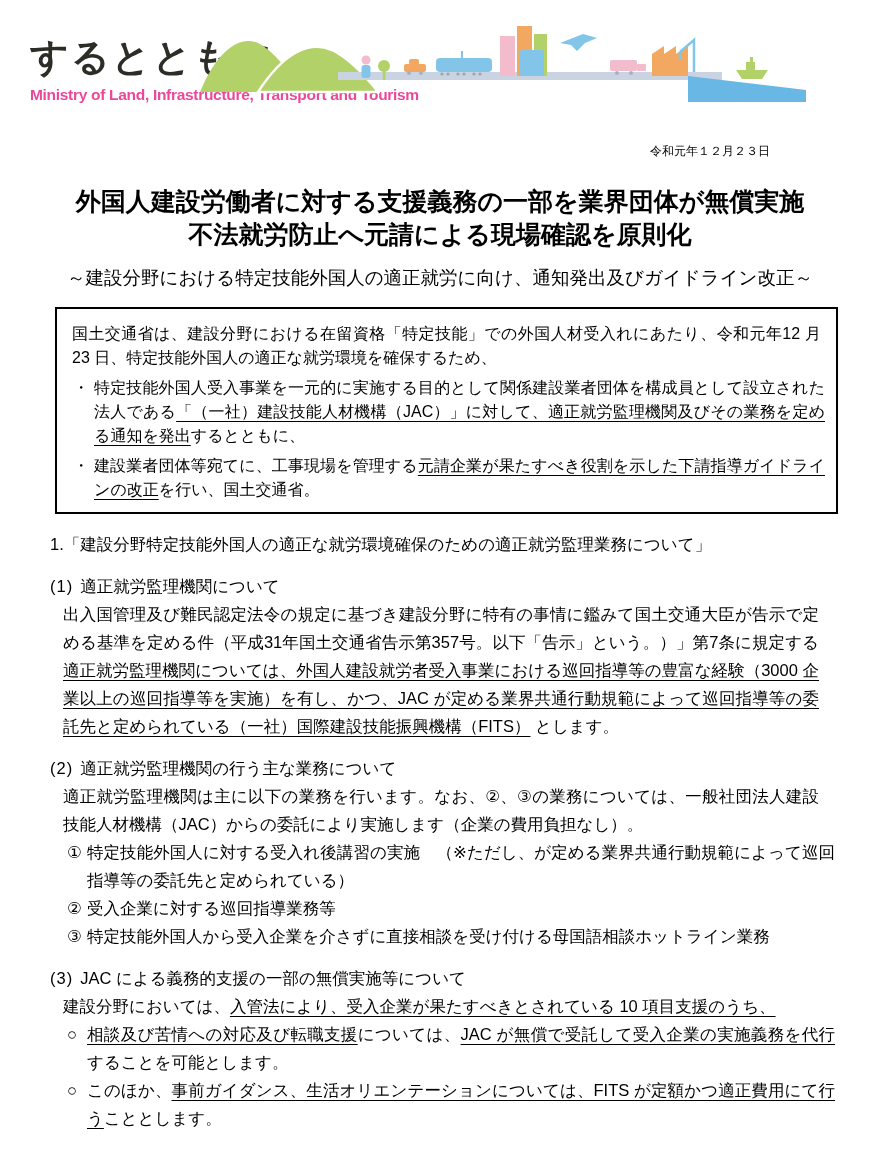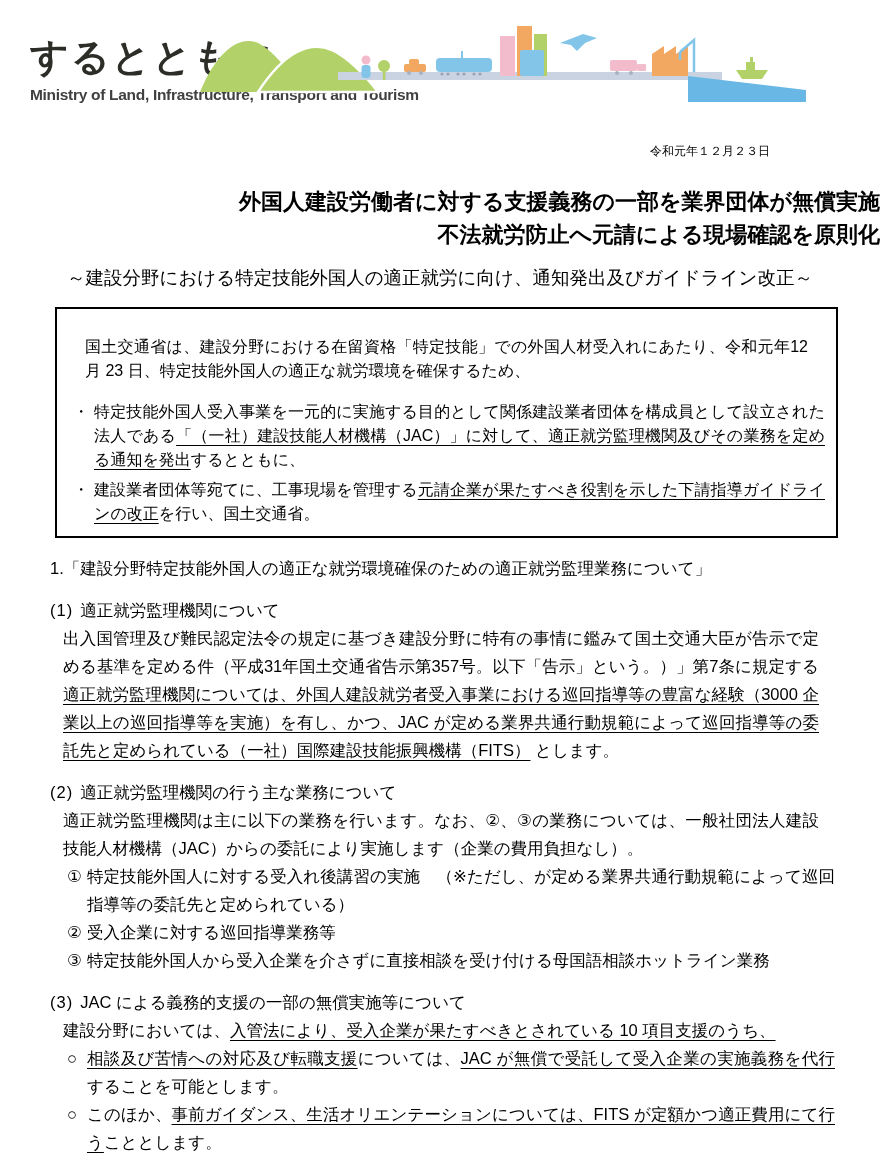--- a/index.html
+++ b/index.html
@@ -4,38 +4,38 @@
 <style>
   html,body { margin:0; padding:0; background:#fff; }
   body { font-family:"Liberation Sans","DejaVu Sans",sans-serif; color:#000; }
   .page { position:relative; width:880px; height:1168px; background:#fff; overflow:hidden; }
 
   
   .header { position:relative; height:112px; }
   .logo-ja { position:absolute; left:30px; top:32px; font-size:38px; font-weight:800;
              letter-spacing:2px; color:#2d2d28; }
   .logo-en { position:absolute; left:30px; top:86px; font-size:15.5px; font-weight:600;
-             letter-spacing:-0.3px; color:#404040; }
+             letter-spacing:-0.3px; color:#ec4899; }
   .press   { position:absolute; right:86px; top:6px; font-size:30px; font-weight:500;
              letter-spacing:0.5px; color:#3c4350; z-index:2; }
   .art     { position:absolute; left:200px; top:14px; z-index:1; }
 
   
   .meta { margin-top:26px; padding-right:110px; text-align:right;
           font-size:12px; line-height:27px;padding-left:43px; }
 
   
-  .headline { margin:20px 0 0; text-align:right; font-size:22px; line-height:33px;
+  .headline { margin:20px 0 0; text-align:center; font-size:25px; line-height:33px;
               font-weight:700; }
   .subtitle { margin-top:14px; text-align:center; font-size:18.5px; line-height:26px; }
 
   
   .box { margin:16px 42px 0 55px; border:2px solid #000; padding:9px 11px 10px 11px;
          font-size:16px; line-height:24px; }
-  .box .intro { margin:17px; text-align:justify; }
+  .box .intro { margin:4px; text-align:justify; }
   .brow  { display:flex; margin-top:6px; }
   .bmark { flex:0 0 26px; padding-left:5px; box-sizing:border-box; }
   .btext { flex:1; text-align:justify; }
 
   
   .sec    { margin:16px 45px 0 50px; font-size:16.5px; line-height:28px; }
   .subsec { margin:14px 45px 0 50px; }
   .subhead { display:flex; font-size:16.5px; line-height:28px; font-weight:400; }
   .submark { letter-spacing:1px; margin-right:7px; }
   .body-p { margin:0 16px 0 13px; font-size:16.5px; line-height:28px; text-align:justify; }

